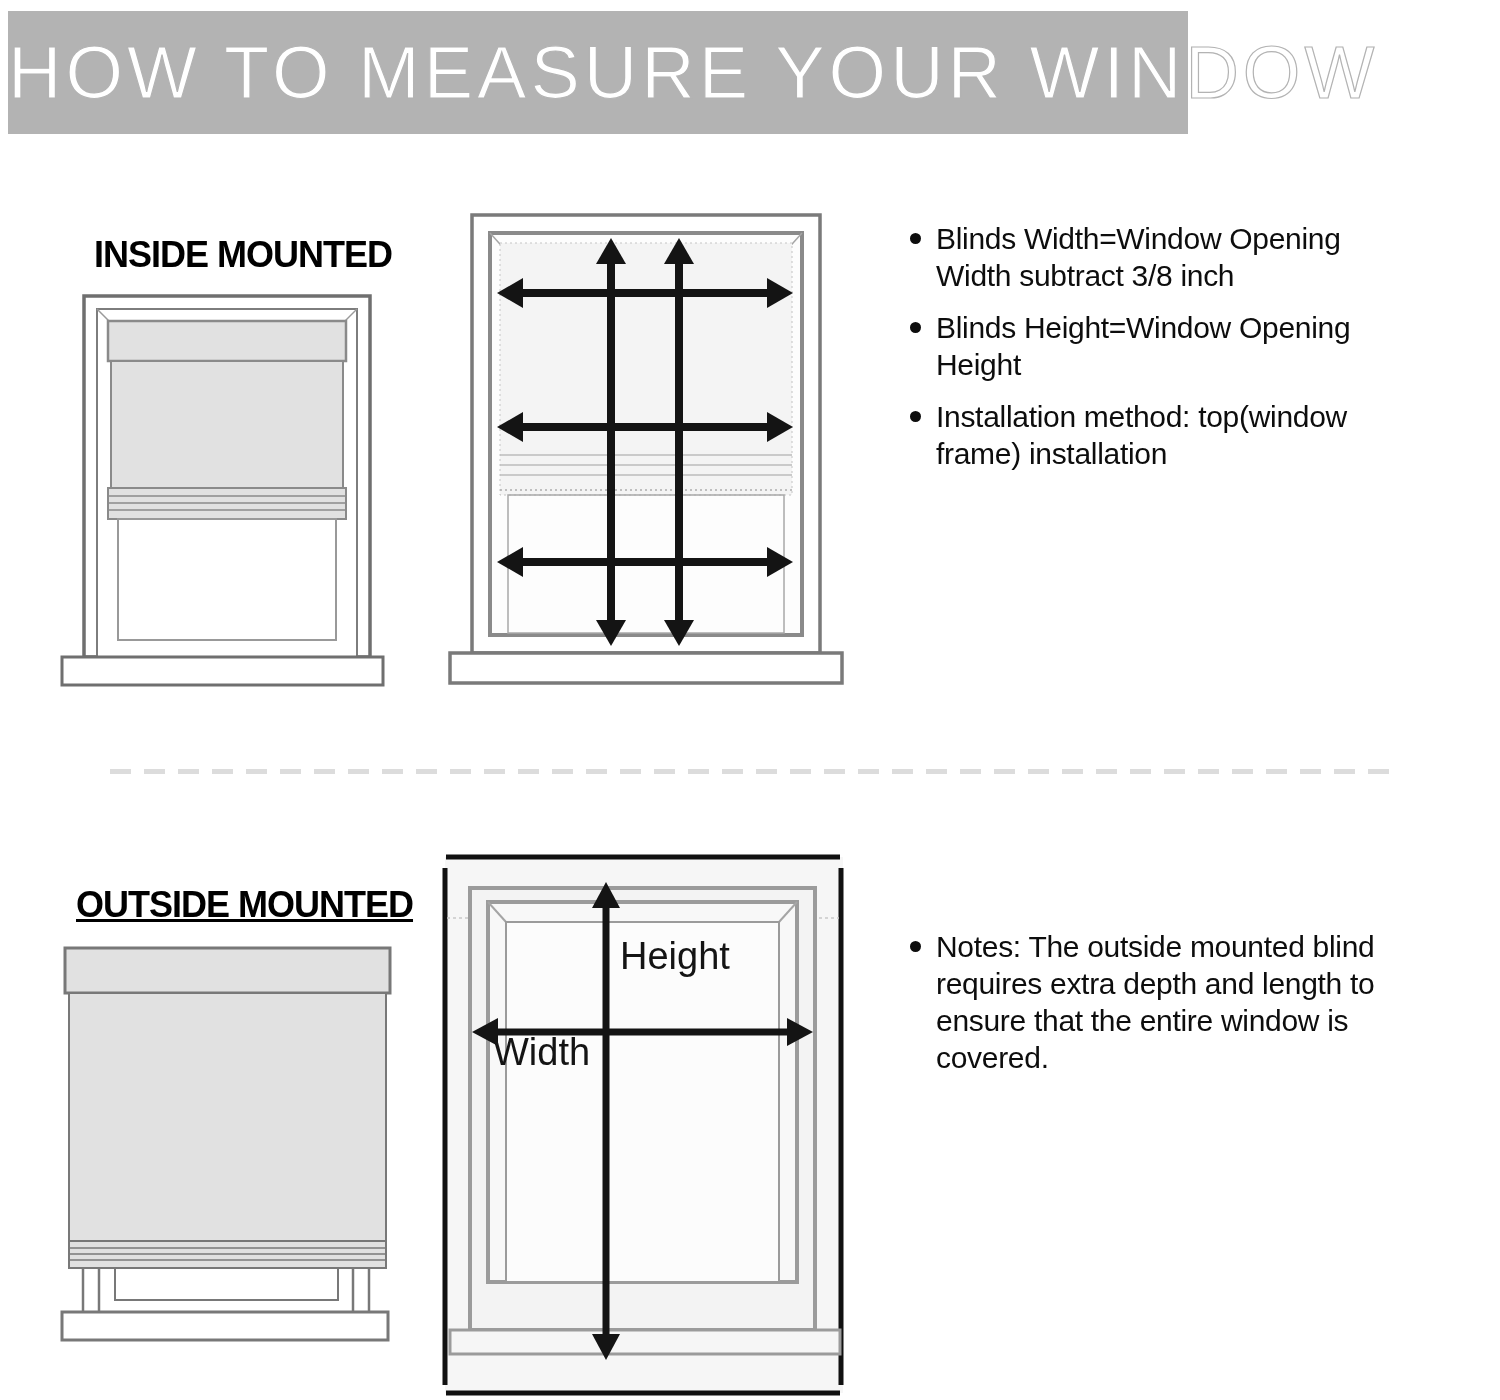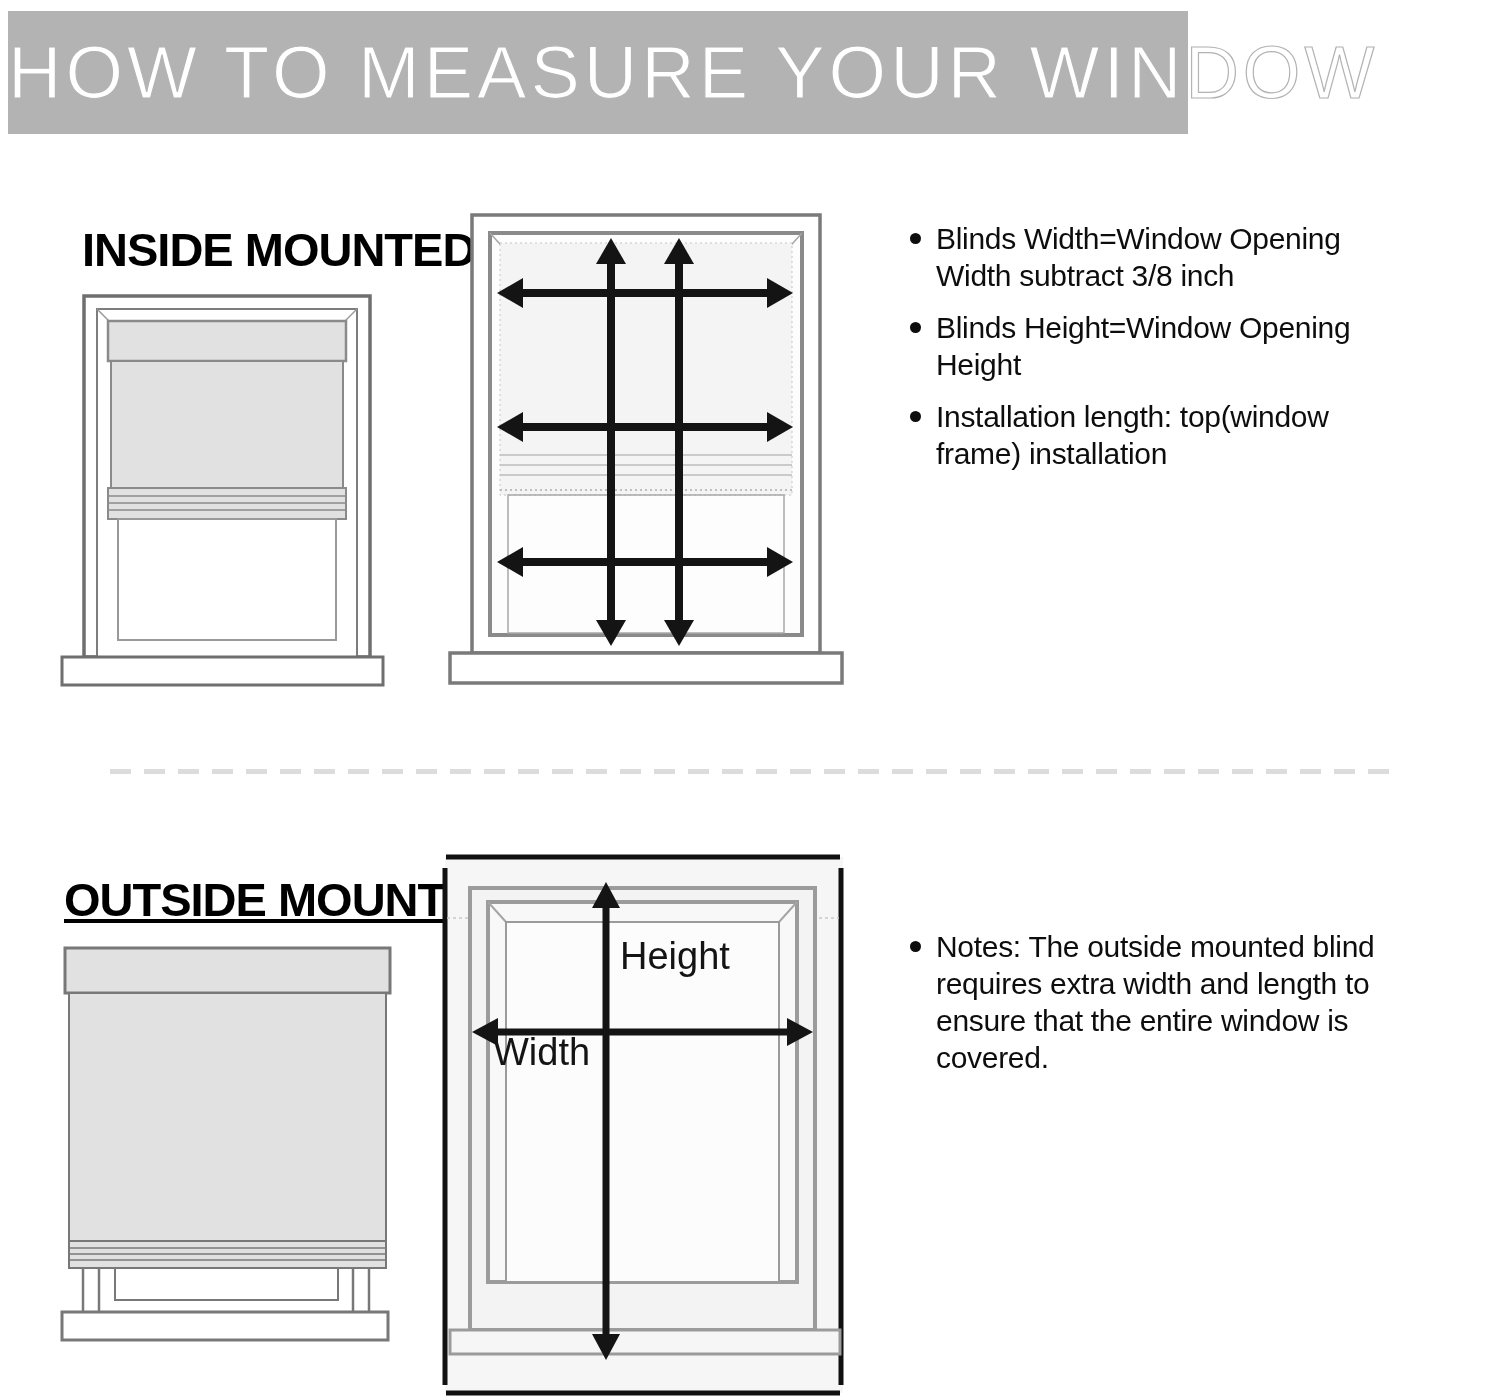--- a/index.html
+++ b/index.html
@@ -7,22 +7,22 @@
         font-family:"Liberation Sans","DejaVu Sans",sans-serif;color:#111;}
   .abs{position:absolute;}
 
   
   .banner{left:8px;top:11px;width:1180px;height:123px;background:#b3b3b3;
           display:flex;align-items:center;justify-content:flex-start;}
   .banner-title{font-size:74px;font-weight:400;letter-spacing:4px;color:#ffffff;
                 white-space:nowrap;-webkit-text-stroke:1.2px #b3b3b3;}
 
   
-  .sec-heading{font-weight:700;font-size:47px;letter-spacing:-1px;color:#000;
-               margin:0;white-space:nowrap;}
+  .sec-heading{font-weight:700;font-size:36px;letter-spacing:-1px;color:#000;
+               margin:12px;white-space:nowrap;}
   .h-inside{left:82px;top:222px;}
   .h-outside{left:64px;top:872px;text-decoration:underline;}
 
   
   .bullets{left:898px;width:520px;margin:10px;padding:0;list-style:none;}
   .bullets-top{top:210px;}
   .bullets-bottom{top:918px;}
   .bullets li{position:relative;padding-left:28px;margin:0 0 15px 0;
               font-size:30px;line-height:37px;letter-spacing:-0.3px;
               white-space:pre-line;color:#0d0d0d;}
@@ -111,21 +111,21 @@
         </g>
       </g>
       <rect x="10" y="448" width="392" height="30" fill="#ffffff" stroke="#7a7a7a" stroke-width="3.5"></rect>
     </svg>
 
     <ul class="abs bullets bullets-top">
       <li>Blinds Width=Window Opening
 Width subtract 3/8 inch</li>
       <li>Blinds Height=Window Opening
 Height</li>
-      <li>Installation length: top(window
+      <li>Installation method: top(window
 frame) installation</li>
     </ul>
   </section>
 
   <div class="abs divider"></div>
 
   <section>
     <h2 class="abs sec-heading h-outside">OUTSIDE MOUNTED</h2>
 
     <svg class="abs" style="left:50px;top:938px" width="345" height="410" viewBox="0 0 345 410">
@@ -173,19 +173,19 @@
         <line x1="58" y1="184" x2="355" y2="184" stroke-width="7"></line>
         <polygon points="36,184 62,170 62,198" stroke="none"></polygon>
         <polygon points="377,184 351,170 351,198" stroke="none"></polygon>
       </g>
       <text x="184" y="121" font-size="38" fill="#141414">Height</text>
       <text x="57" y="217" font-size="38" fill="#141414">Width</text>
     </svg>
 
     <ul class="abs bullets bullets-bottom">
       <li>Notes: The outside mounted blind
-requires extra width and length to
+requires extra depth and length to
 ensure that the entire window is
 covered.</li>
     </ul>
   </section>
 
 </div>
 
 </body></html>

